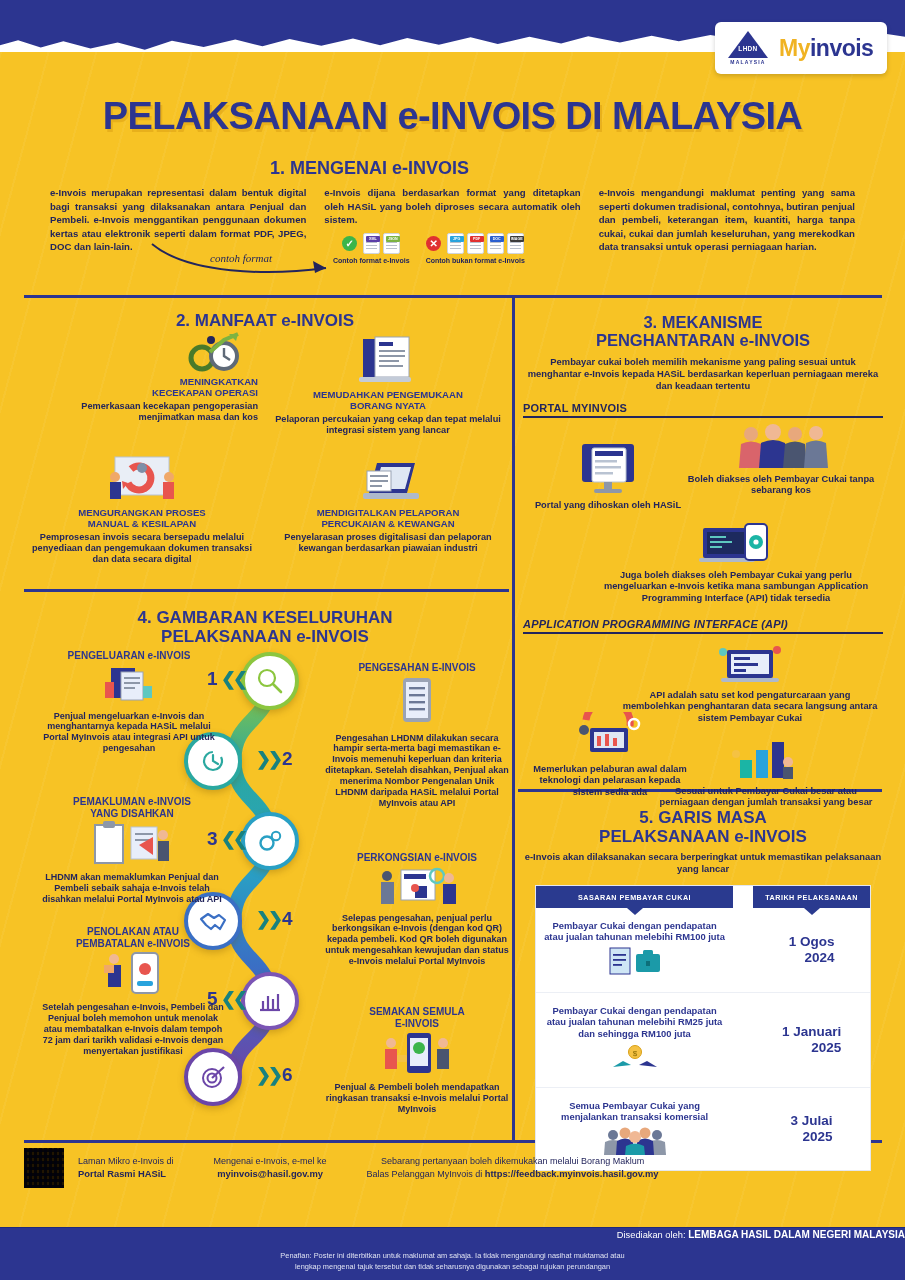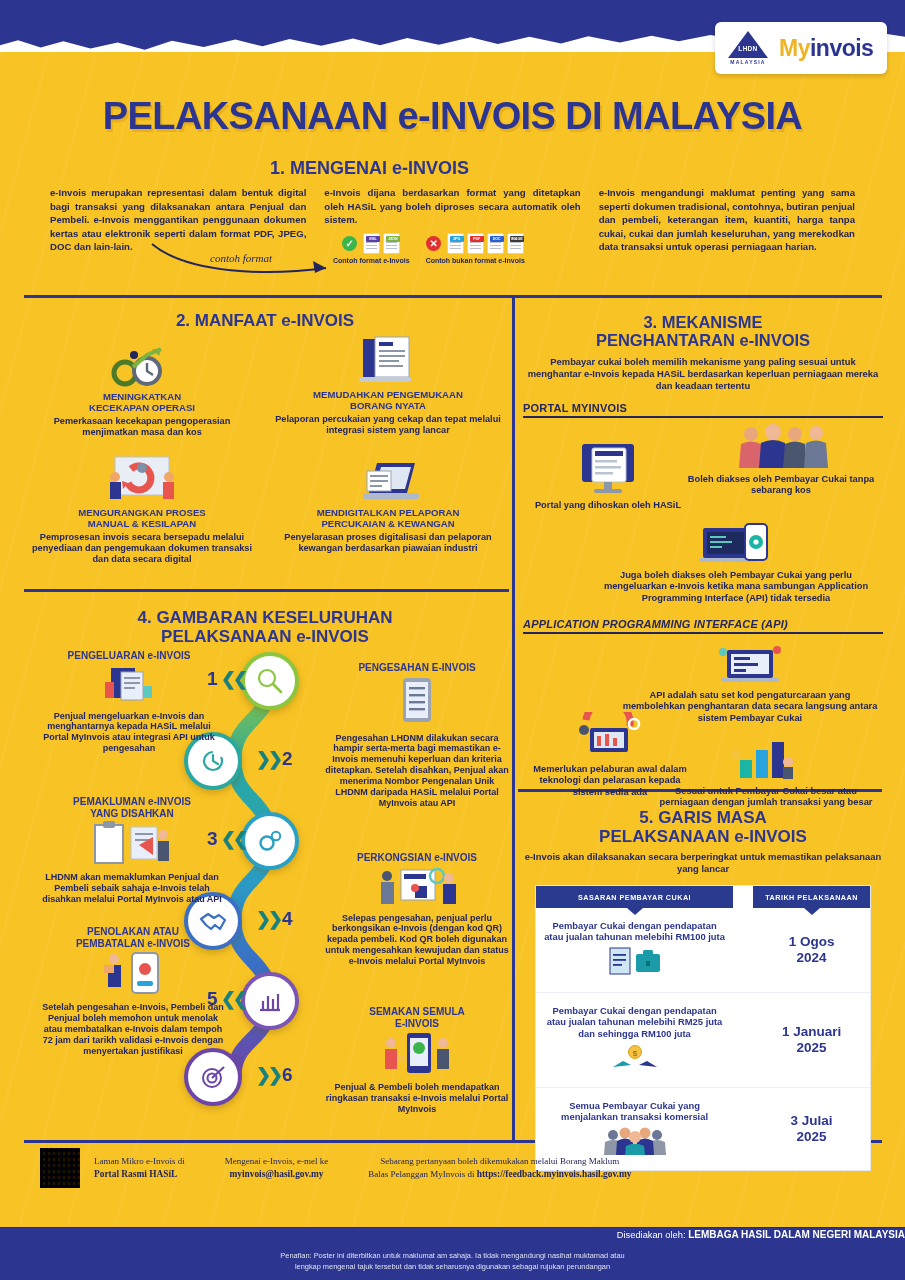--- a/index.html
+++ b/index.html
@@ -137,26 +137,26 @@
   .sec5 .h { font-size:17px; margin-top:8px;}
   .sec5 .intro{ font-size:9.4px; margin-top:5px; text-align:center; font-weight:bold; color:#23255c; line-height:1.3;}
   .tbl { margin:9px 12px 0 12px; background:#fff; border:1px solid #e4e7ef;}
   .tbl-head { display:flex; gap:20px; }
   .th { background:#2a3a8f; color:#fff; font-size:7.2px; font-weight:bold; letter-spacing:.5px;
         text-align:center; padding:7px 2px 6px; position:relative;}
   .th::after{ content:""; position:absolute; left:50%; bottom:-7px; transform:translateX(-50%);
         border-left:8px solid transparent;border-right:8px solid transparent;border-top:7px solid #2a3a8f;}
   .tr { display:flex; gap:20px; border-top:1px solid #eceff5;}
   .td-l { flex:1 1 62%; padding:12px 8px 10px; text-align:center; }
-  .td-r { flex:0 0 35%; padding:12px 4px; text-align:center; display:flex;align-items:center;justify-content:center;}
+  .td-r { flex:0 0 35%; padding:12px 4px; text-align:right; display:flex;align-items:center;justify-content:center;}
   .td-l .t { font-size:9.4px; font-weight:bold; color:#2c3590; line-height:1.2; }
   .td-r .d { font-size:13.5px; font-weight:bold; color:#2c3590; line-height:1.2;}
 
   
-  .foot { position:absolute; left:0; top:1148px; width:905px; display:flex; align-items:center; padding:0 40px; gap:14px;font-family:Liberation Serif, serif;}
+  .foot { position:absolute; left:0; top:1148px; width:905px; display:flex; align-items:center; padding:0 24px; gap:14px;}
   .qr { width:40px;height:40px; background:#23255c; position:relative;
         background-image:
           repeating-linear-gradient(90deg,#23255c 0 3px,#f7c325 3px 5px),
           repeating-linear-gradient(0deg,#23255c 0 3px,#f7c325 3px 6px);
         background-blend-mode: multiply; }
   .foot-txt { font-size:9px; color:#23255c; line-height:1.38;}
   .foot-txt b { font-size:9.4px; }
   .legal { position:absolute; left:0; bottom:8px; width:905px; text-align:center; color:#fff;}
   .legal .l1 { font-size:9.3px;text-align:right; }
   .legal .l1 b { font-size:10px; }
@@ -241,21 +241,21 @@
 
   <div class="divider-h" style="left:24px;top:295px;width:858px;height:3px;"></div>
   <div class="divider-v" style="left:512px;top:298px;width:3px;height:845px;"></div>
   <div class="divider-h" style="left:24px;top:589px;width:485px;height:3px;"></div>
   <div class="divider-h" style="left:518px;top:789px;width:364px;height:3px;"></div>
   <div class="divider-h" style="left:24px;top:1140px;width:858px;height:3px;"></div>
 
   <div class="sec2">
     <div class="panel-title h">2. MANFAAT e-INVOIS</div>
 
-    <div class="benefit" style="left:2px;top:40px;">
+    <div class="benefit" style="left:2px;top:25px;text-align:right;">
       <svg width="78" height="42" viewBox="0 0 78 42">
         <circle cx="22" cy="28" r="11" fill="none" stroke="#4a7a2a" stroke-width="5"></circle>
         <circle cx="44" cy="26" r="13" fill="#fff" stroke="#5f6a78" stroke-width="4"></circle>
         <path d="M44 18 L44 26 L50 30" stroke="#5f6a78" stroke-width="2.4" fill="none"></path>
         <path d="M30 22 L44 10 L58 4" stroke="#7cb342" stroke-width="4" fill="none"></path>
         <path d="M58 4 l-9 0 l7 7 z" fill="#7cb342"></path>
         <circle cx="31" cy="10" r="4" fill="#23255c"></circle>
       </svg>
       <div class="bt">MENINGKATKAN</div>
       <div class="bt">KECEKAPAN OPERASI</div>

